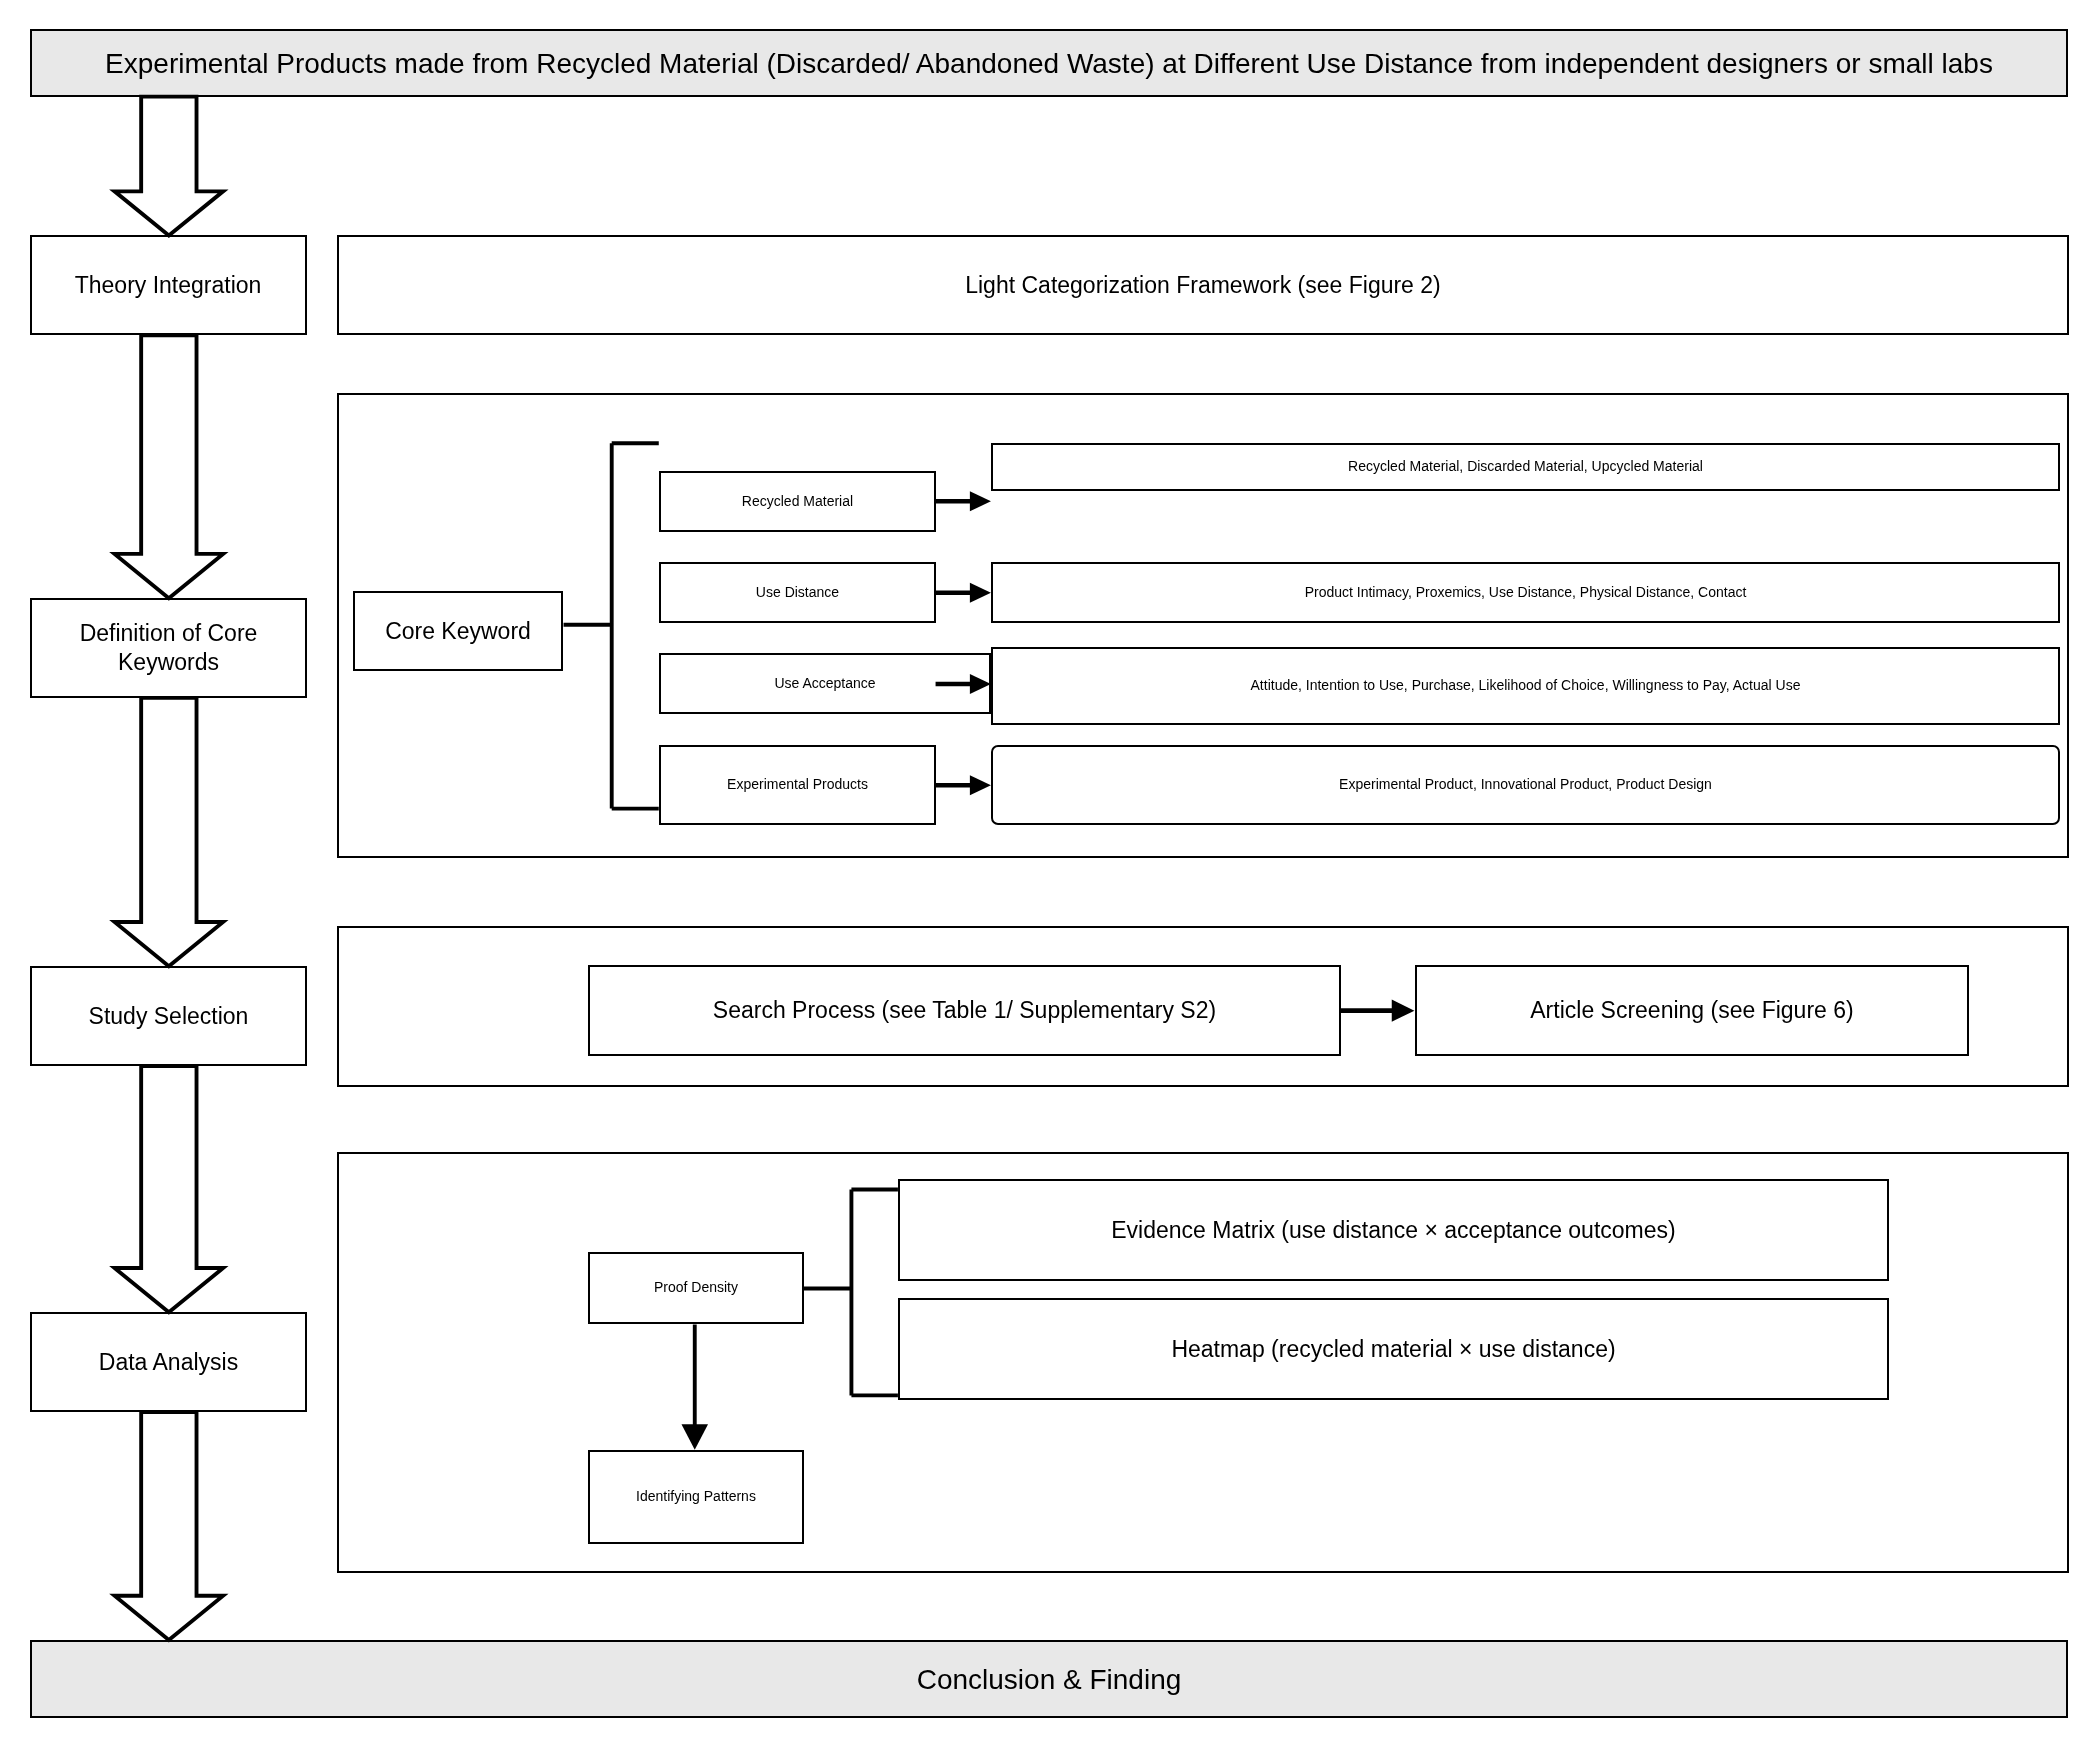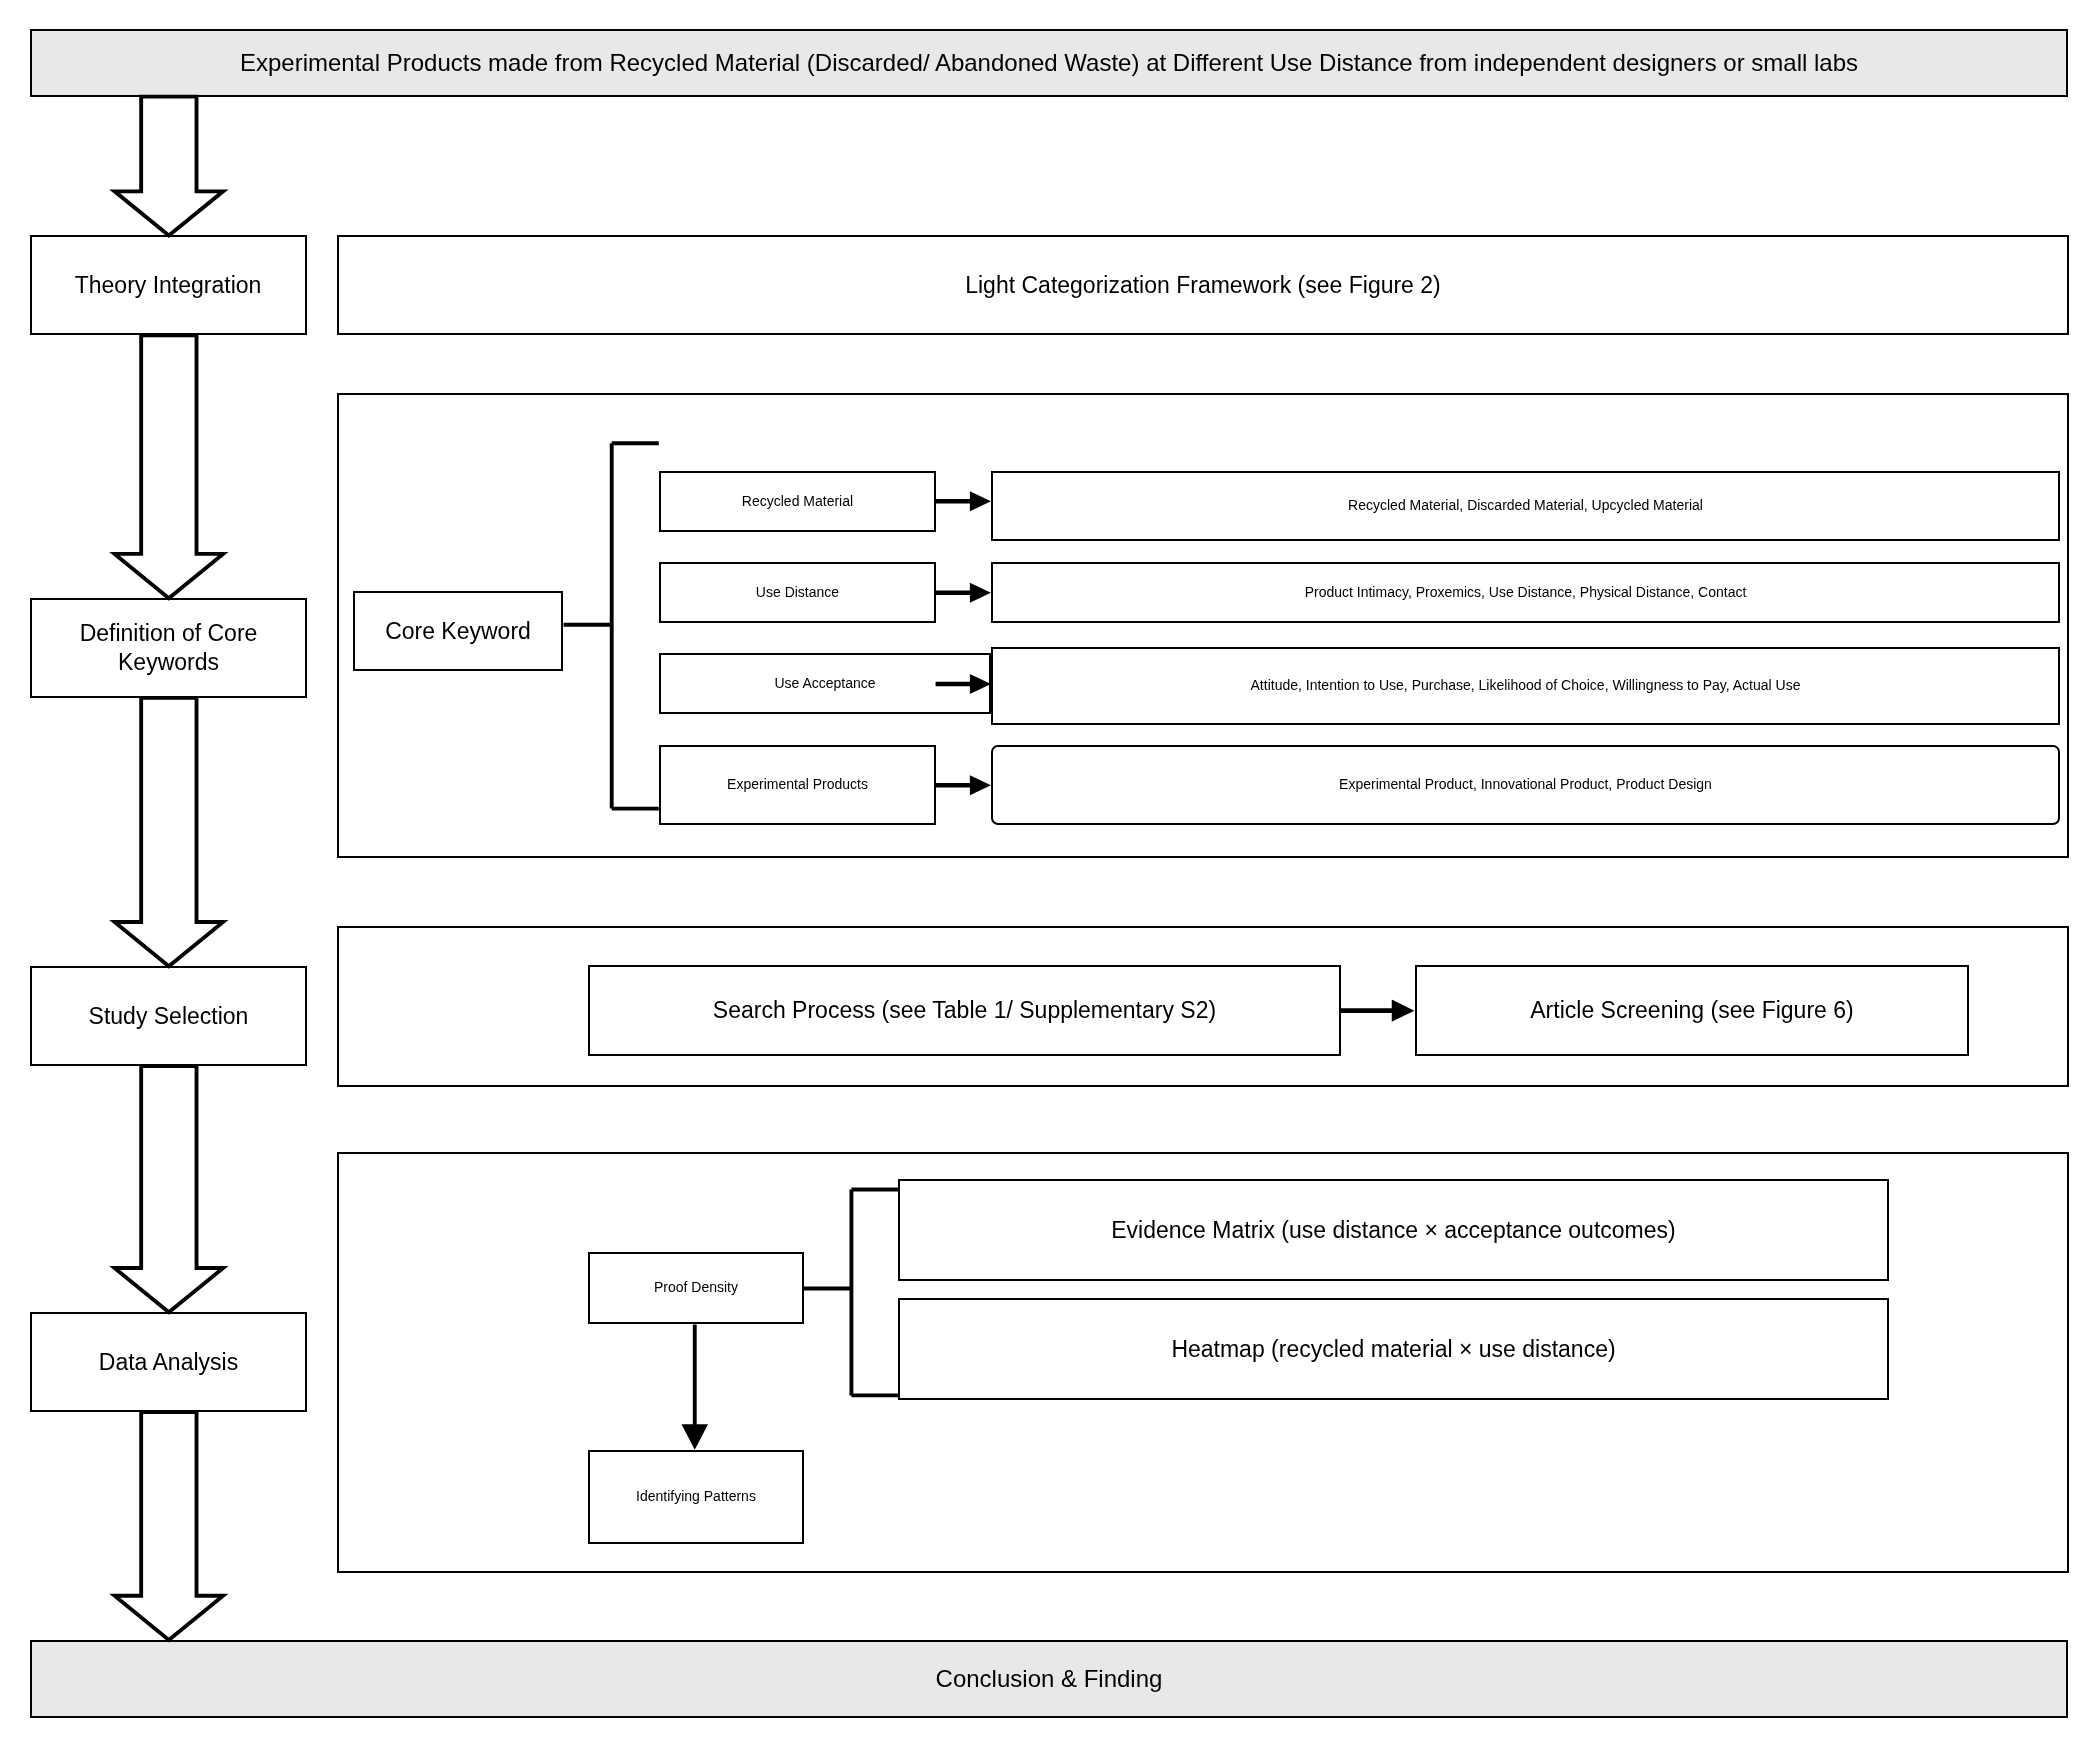--- a/index.html
+++ b/index.html
@@ -36,21 +36,21 @@
   }
   .container-box {
     border: 2.8px solid #000000;
     background: #ffffff;
     display: block;
   }
   .txt {
     display: block;
     width: 100%;
   }
-  .fs-title { font-size: 24px; }
+  .fs-title { font-size: 28px; }
   .fs-stage { font-size: 23px; }
   .fs-body  { font-size: 23px; }
   .fs-small { font-size: 14px; }
   svg.overlay {
     position: absolute;
     left: 0;
     top: 0;
     width: 2097px;
     height: 1750px;
     pointer-events: none;
@@ -101,21 +101,21 @@
   <div class="box" style="left:659px; top:562px; width:277px; height:61px;">
     <span class="txt fs-small">Use Distance</span>
   </div>
   <div class="box" style="left:659px; top:653px; width:332px; height:61px;">
     <span class="txt fs-small">Use Acceptance</span>
   </div>
   <div class="box" style="left:659px; top:745px; width:277px; height:80px;">
     <span class="txt fs-small">Experimental Products</span>
   </div>
 
-  <div class="box" style="left:991px; top:471px; width:1069px; height:70px;">
+  <div class="box" style="left:991px; top:443px; width:1069px; height:48px;">
     <span class="txt fs-small">Recycled Material, Discarded Material, Upcycled Material</span>
   </div>
   <div class="box" style="left:991px; top:562px; width:1069px; height:61px;">
     <span class="txt fs-small">Product Intimacy, Proxemics, Use Distance, Physical Distance, Contact</span>
   </div>
   <div class="box" style="left:991px; top:647px; width:1069px; height:78px;">
     <span class="txt fs-small">Attitude, Intention to Use, Purchase, Likelihood of Choice, Willingness to Pay, Actual Use</span>
   </div>
   <div class="box" style="left:991px; top:745px; width:1069px; height:80px;border-radius:7px;">
     <span class="txt fs-small">Experimental Product, Innovational Product, Product Design</span>

